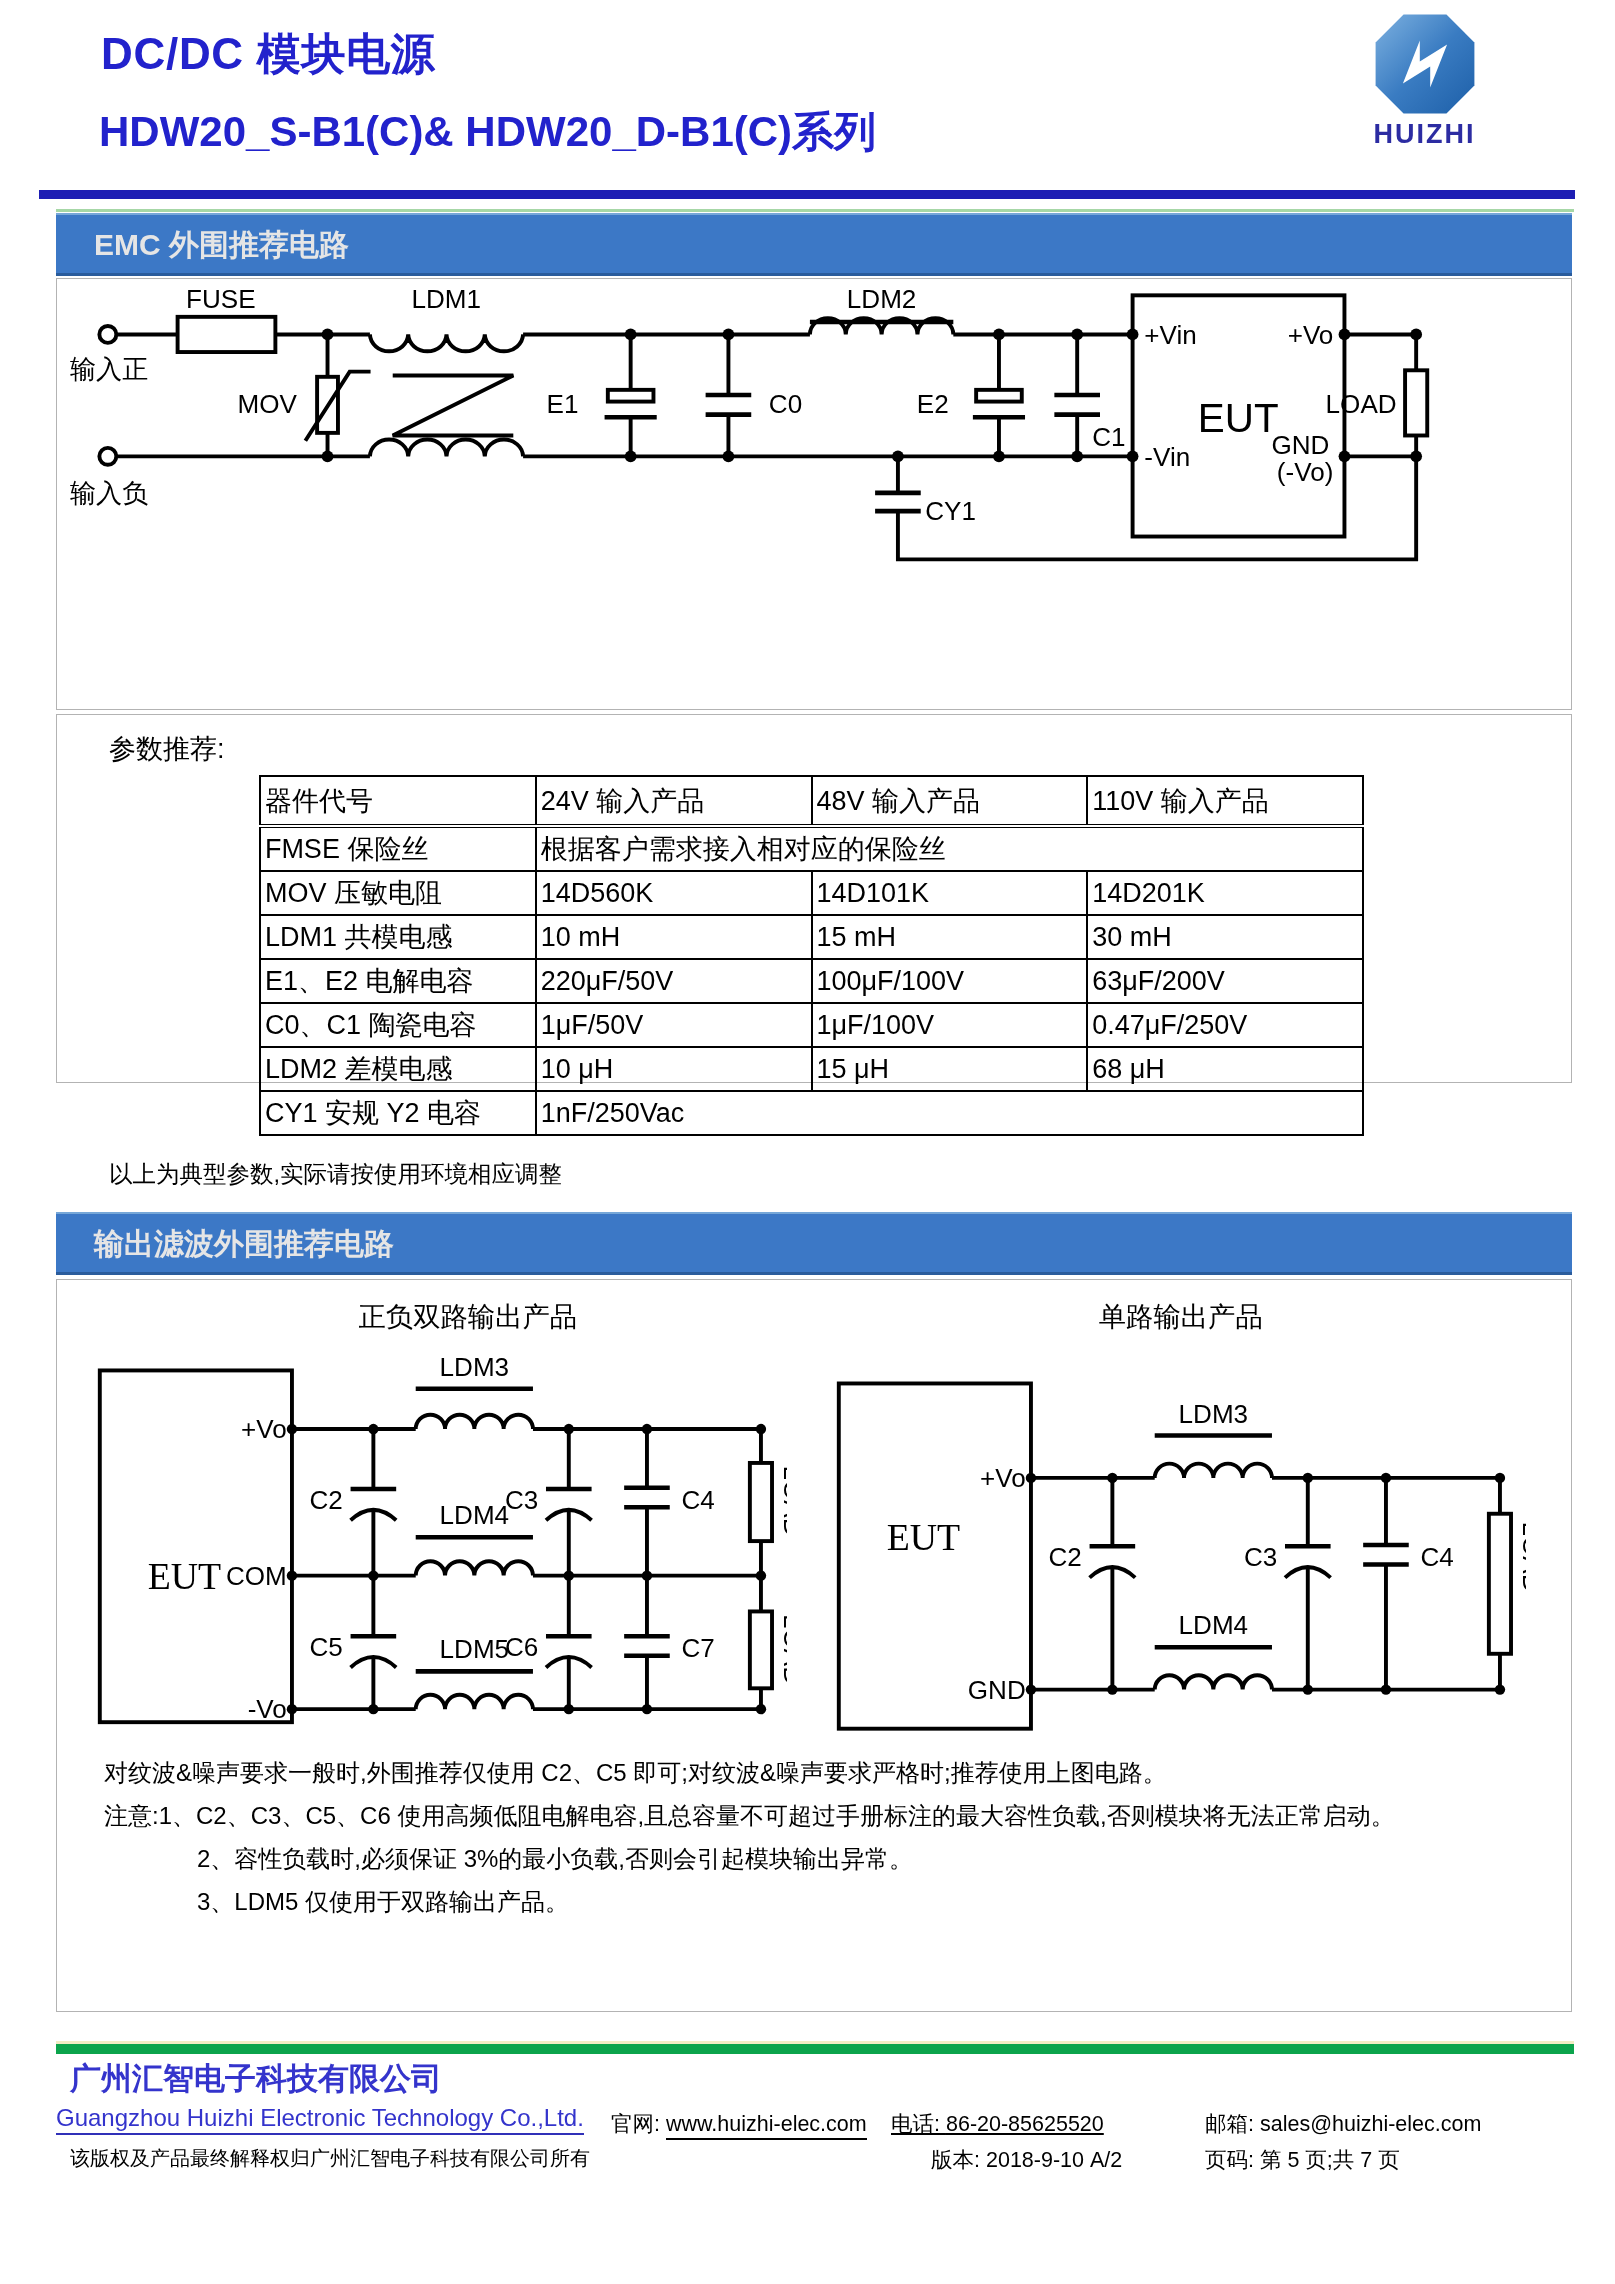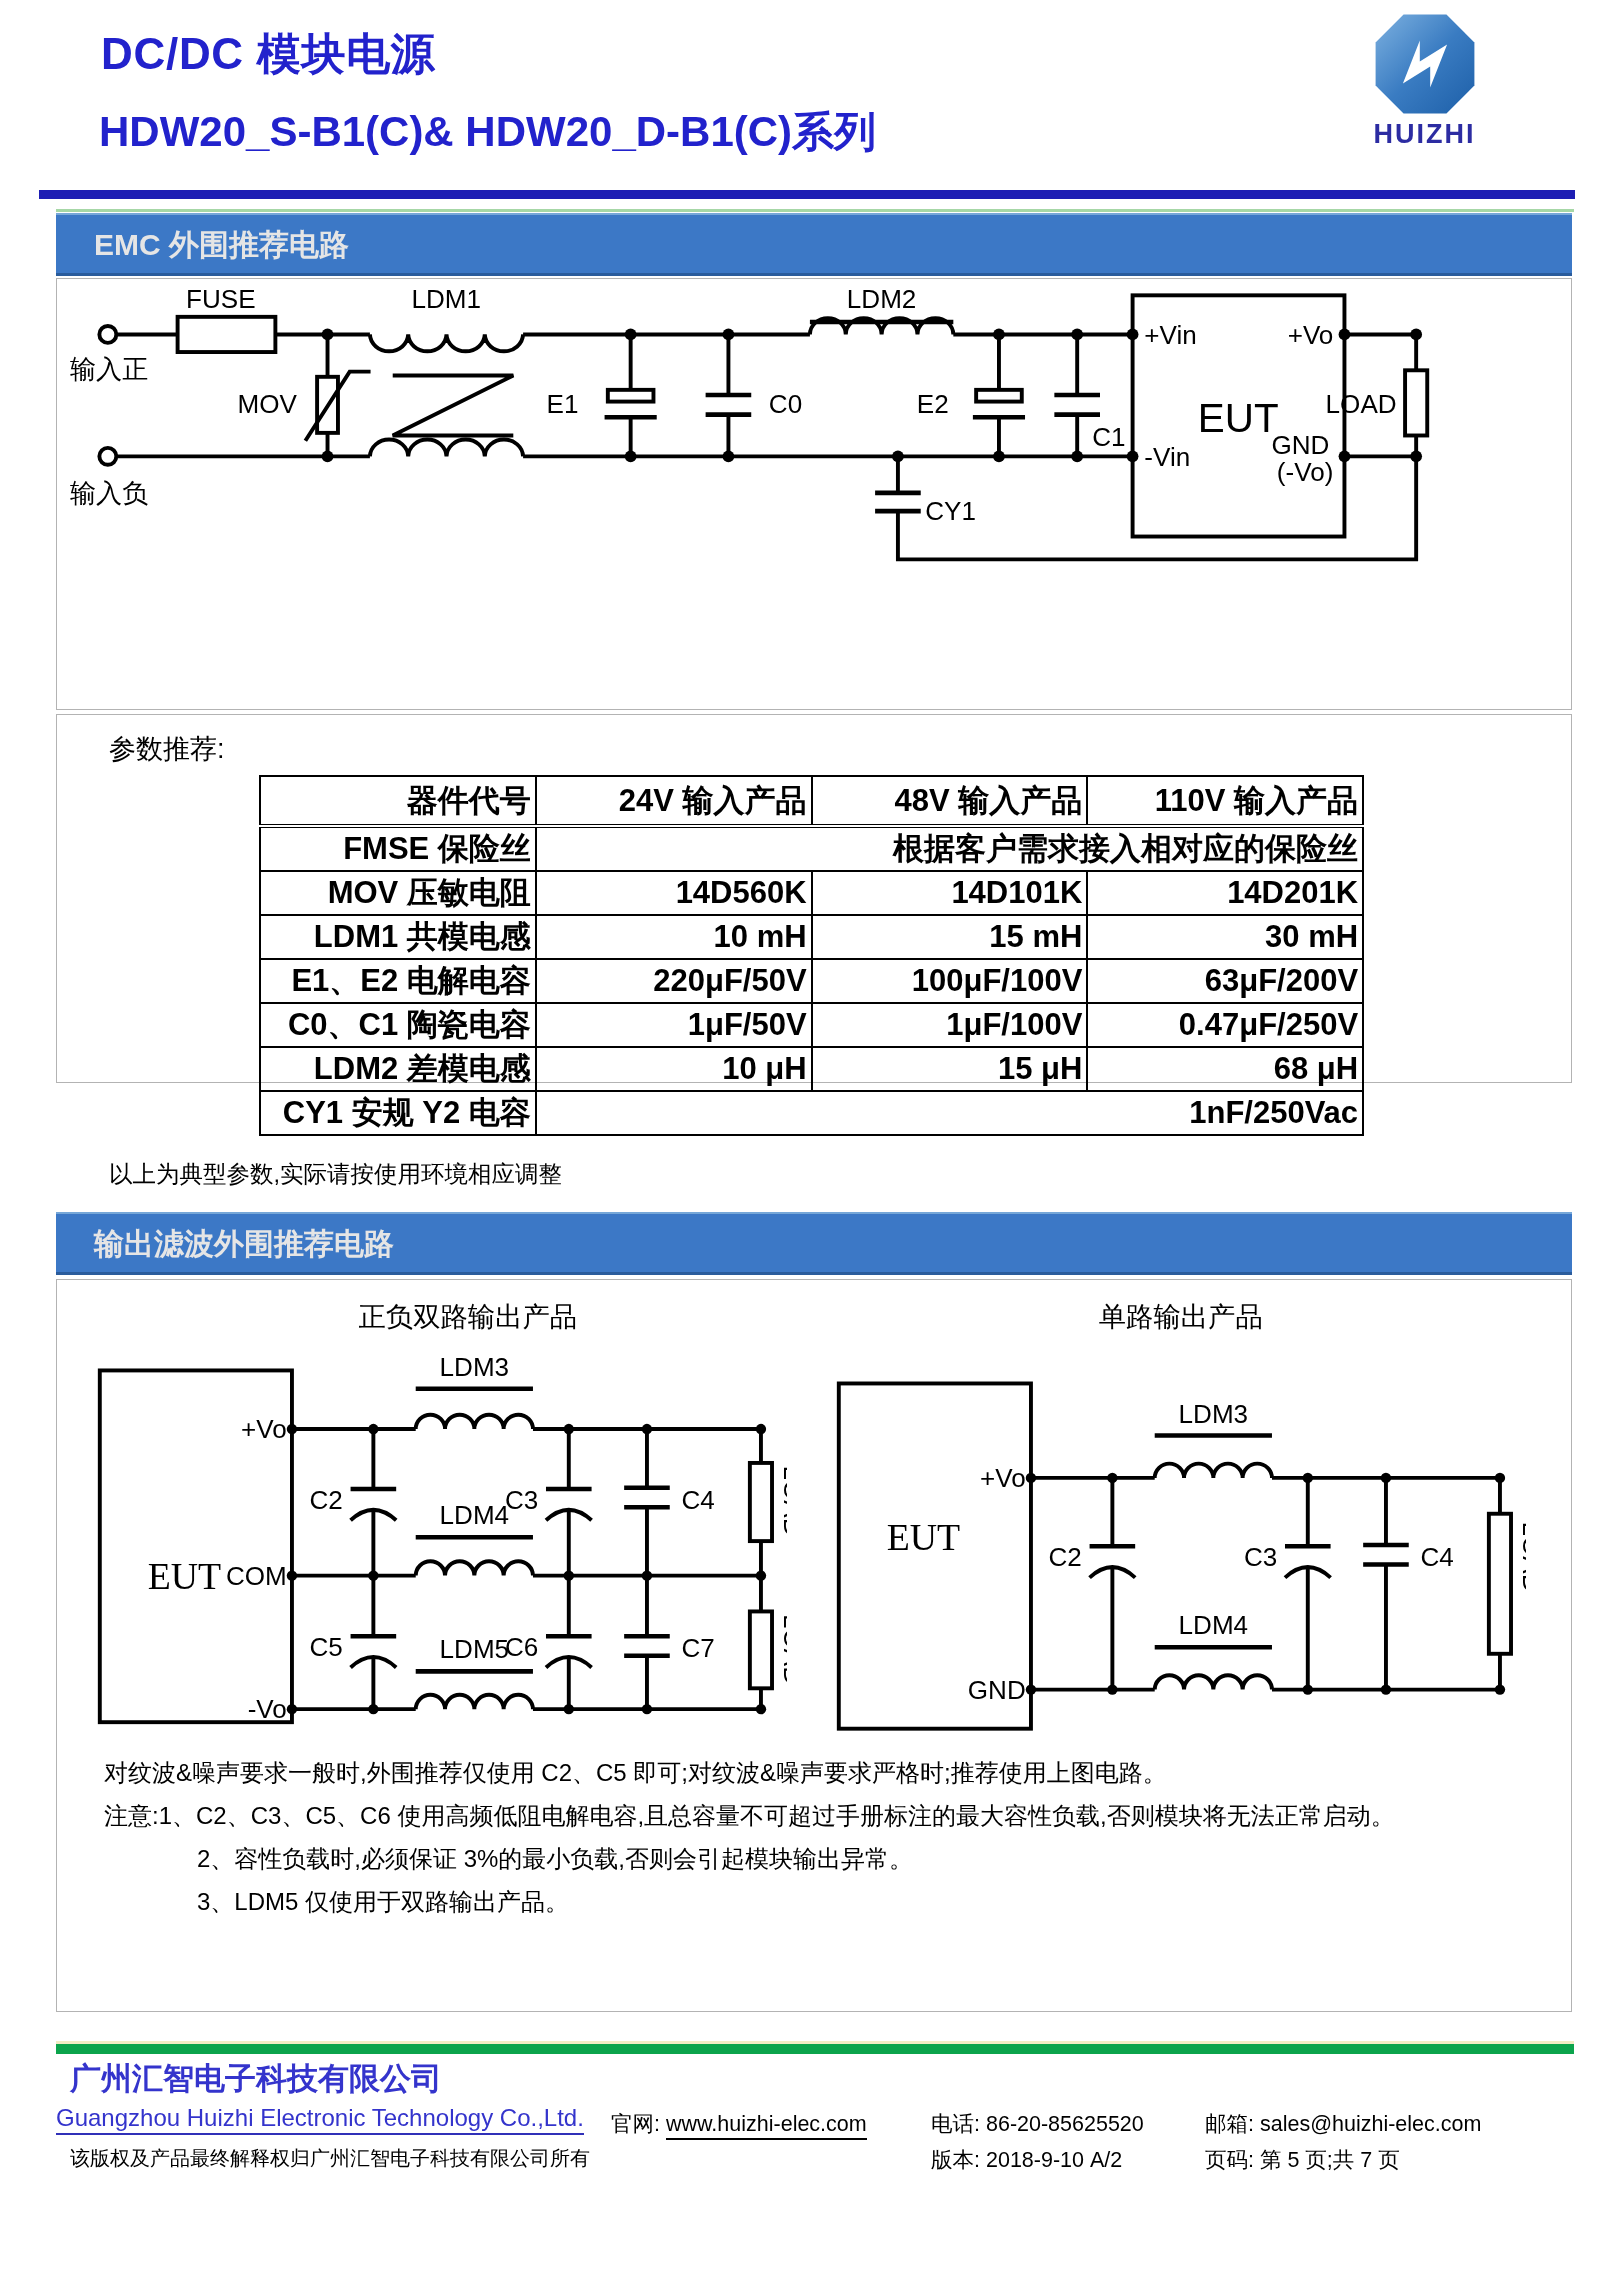--- a/index.html
+++ b/index.html
@@ -19,37 +19,37 @@
   .frame{position:absolute;left:56px;width:1516px;background:#fff;border:1.3px solid #b3b3b3;box-sizing:border-box;}
   #boxA{top:278px;height:432px;}
   #boxB{top:714px;height:369px;}
   #banner1{top:213px;}
   #banner2{top:1212px;}
   #boxC{top:1279px;height:733px;}
   .cir-svg{position:absolute;}
   
   .params-heading{position:absolute;left:52px;top:16.3px;font-size:27px;}
   table.params{position:absolute;left:202px;top:60px;border-collapse:collapse;table-layout:fixed;width:1105px;}
-  table.params th,table.params td{border:2px solid #000;text-align:right;vertical-align:middle;
-      font-size:31px;font-weight:bold;height:42px;padding:0 3.9px;}
+  table.params th,table.params td{border:2px solid #000;text-align:left;vertical-align:middle;
+      font-size:27px;font-weight:normal;height:42px;padding:0 3.9px;}
   table.params thead th{height:47px;border-bottom:4.6px double #000;}
   .params-note{position:absolute;left:52px;top:443px;font-size:23.5px;}
   
   .out-notes{position:absolute;left:47px;top:471px;right:19.6px;font-size:24px;line-height:43px;}
   .out-notes .indent{padding-left:93px;}
   
   .yellow-hairline{position:absolute;left:56px;top:2041px;width:1518px;height:3.3px;background:#f2ecc4;}
   .green-bar{position:absolute;left:56px;top:2044px;width:1518px;height:10.4px;background:#0ca44c;}
   .company-cn{position:absolute;left:70px;top:2058px;font-size:31px;font-weight:bold;color:#3434cc;}
   .company-en{position:absolute;left:56px;top:2104px;font-size:24px;color:#3434cc;
       border-bottom:2px solid #3030b8;padding-bottom:1.3px;}
   .copyright{position:absolute;left:70px;top:2145px;font-size:20px;color:#000;}
   .f-item{position:absolute;font-size:21.5px;white-space:nowrap;}
   .f-web{left:611px;top:2109px;}
-  .f-phone{left:931px;top:2109px;}
+  .f-phone{left:891px;top:2109px;text-decoration:underline;}
   .f-mail{left:1205px;top:2109px;}
   .f-ver{left:931px;top:2145px;}
   .f-page{left:1205px;top:2145px;}
   .u-black{border-bottom:2px solid #000;padding-bottom:2px;}
   
   .w{stroke:#000;stroke-width:6;fill:none;}
   .plate{stroke:#000;stroke-width:7;fill:none;}
   .dot{fill:#000;}
   .term{fill:#fff;stroke:#000;stroke-width:6;}
   .cbox{fill:#fff;stroke:#000;stroke-width:6;}

